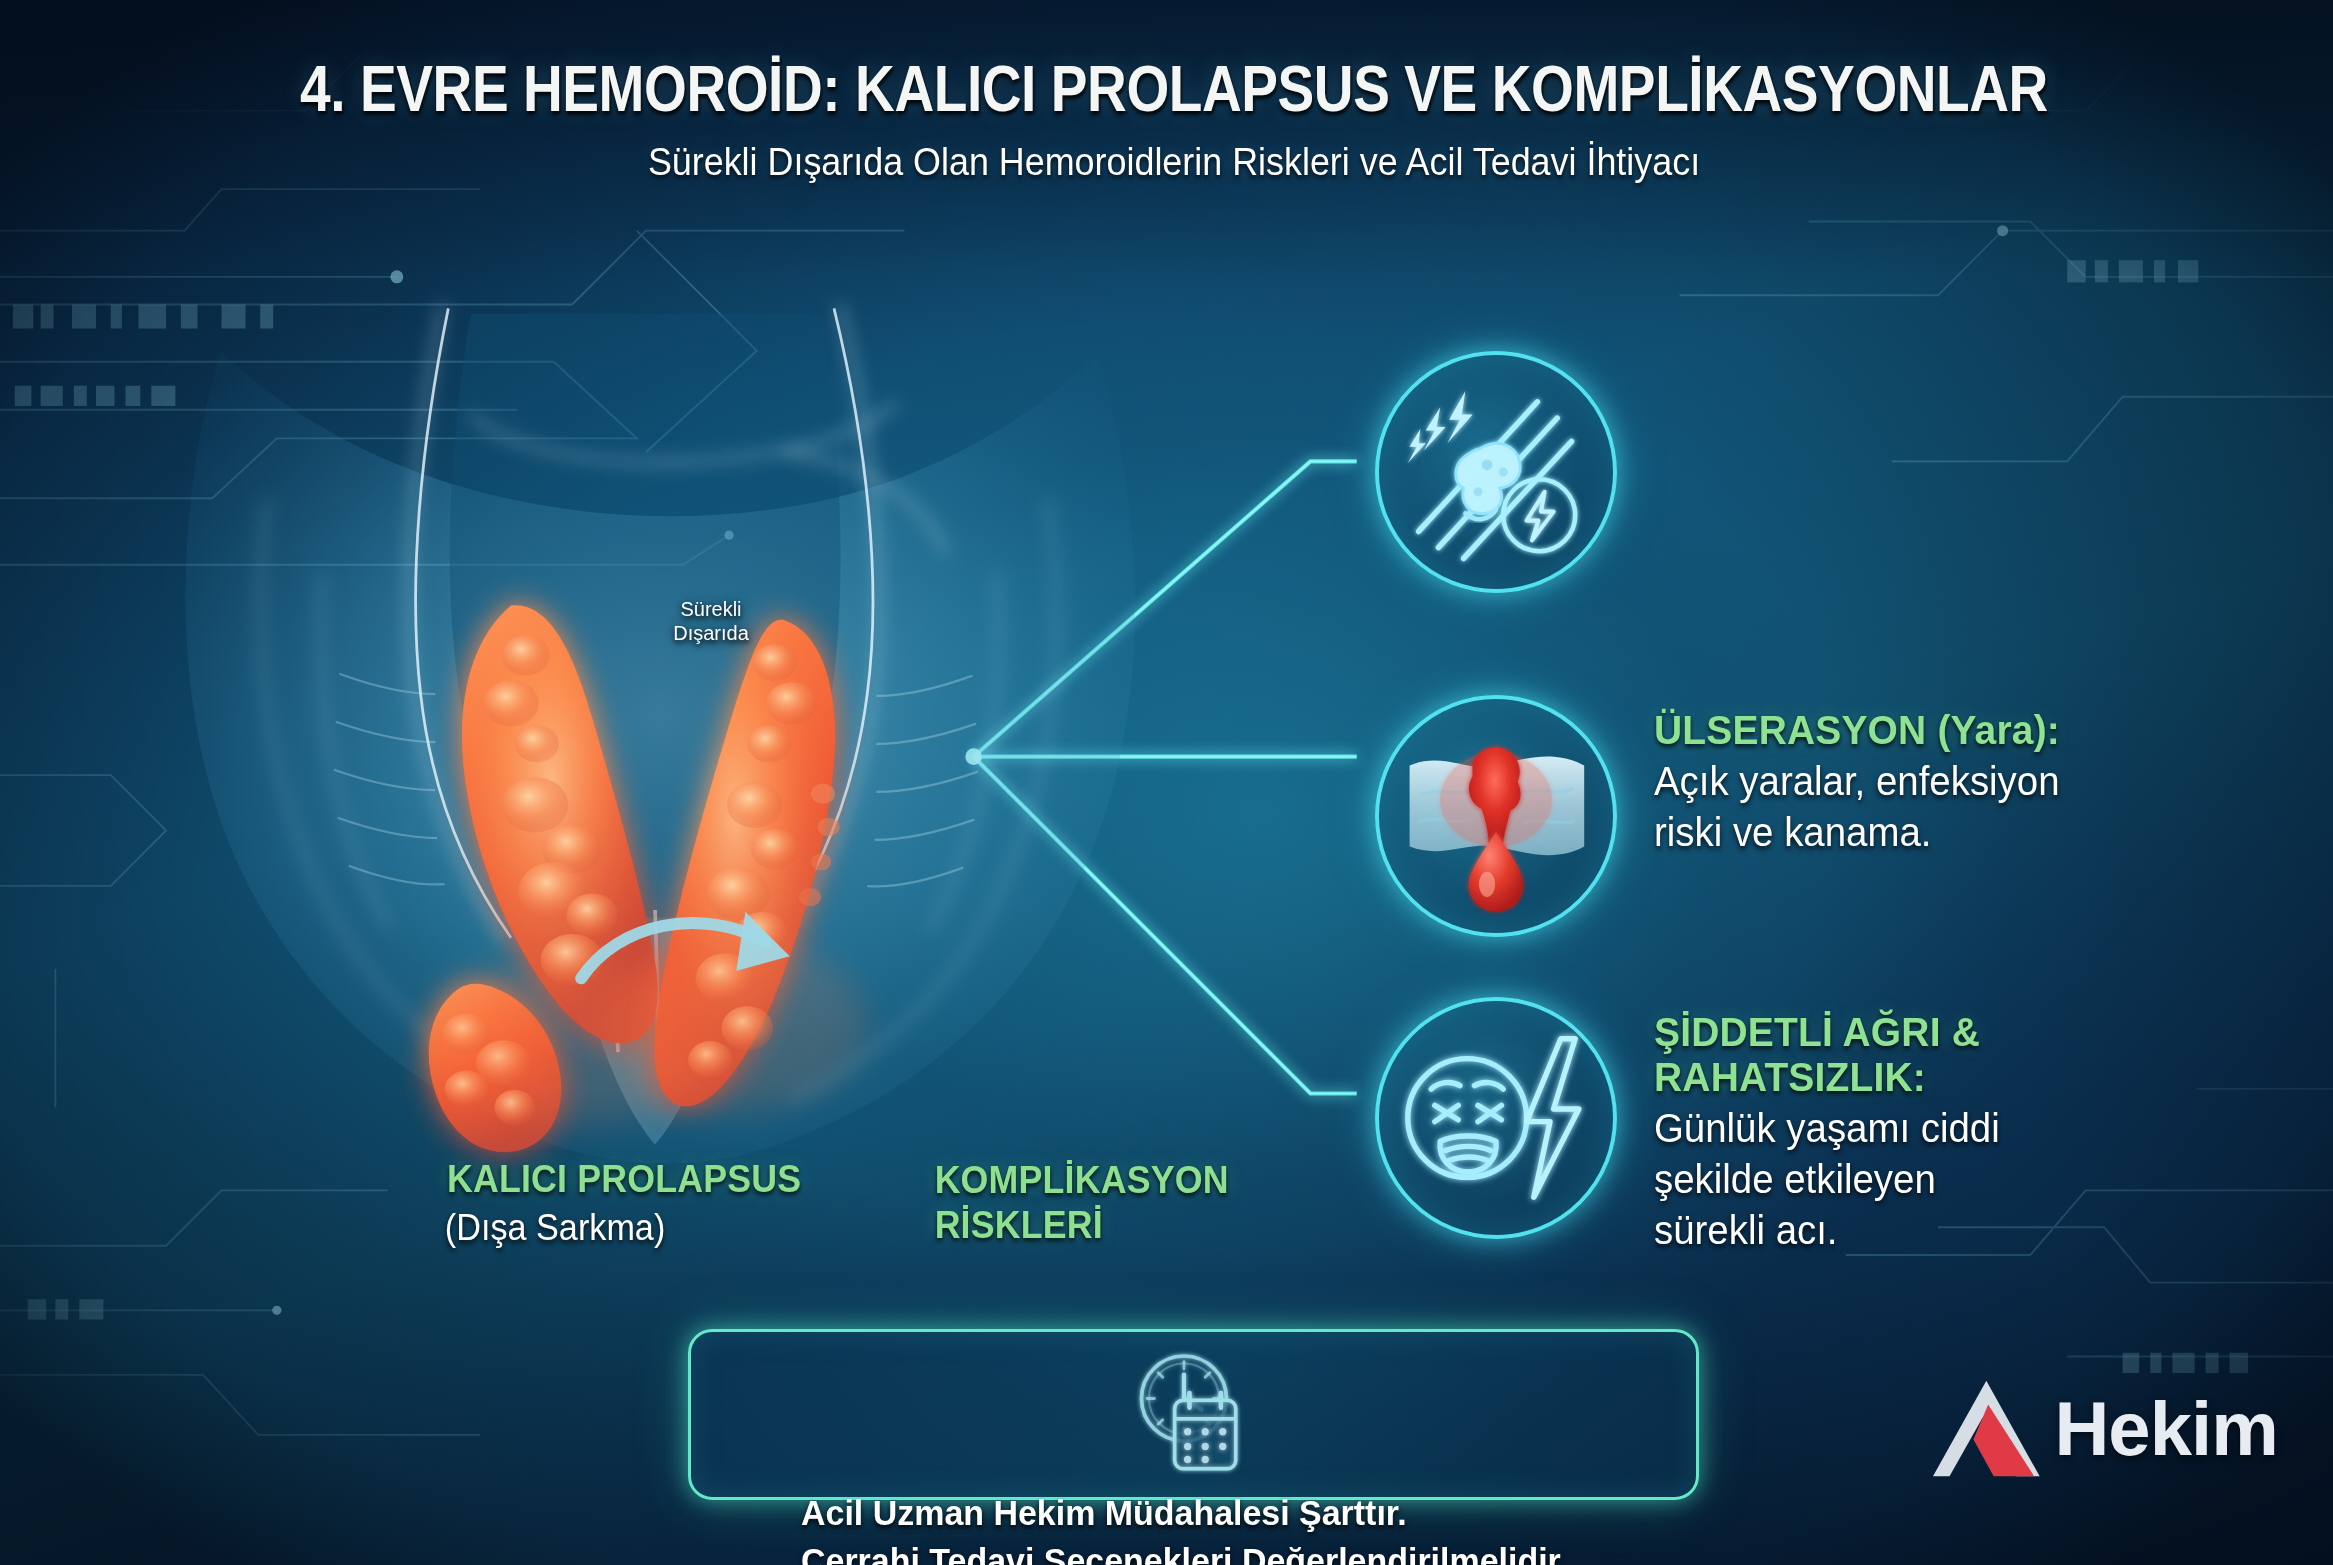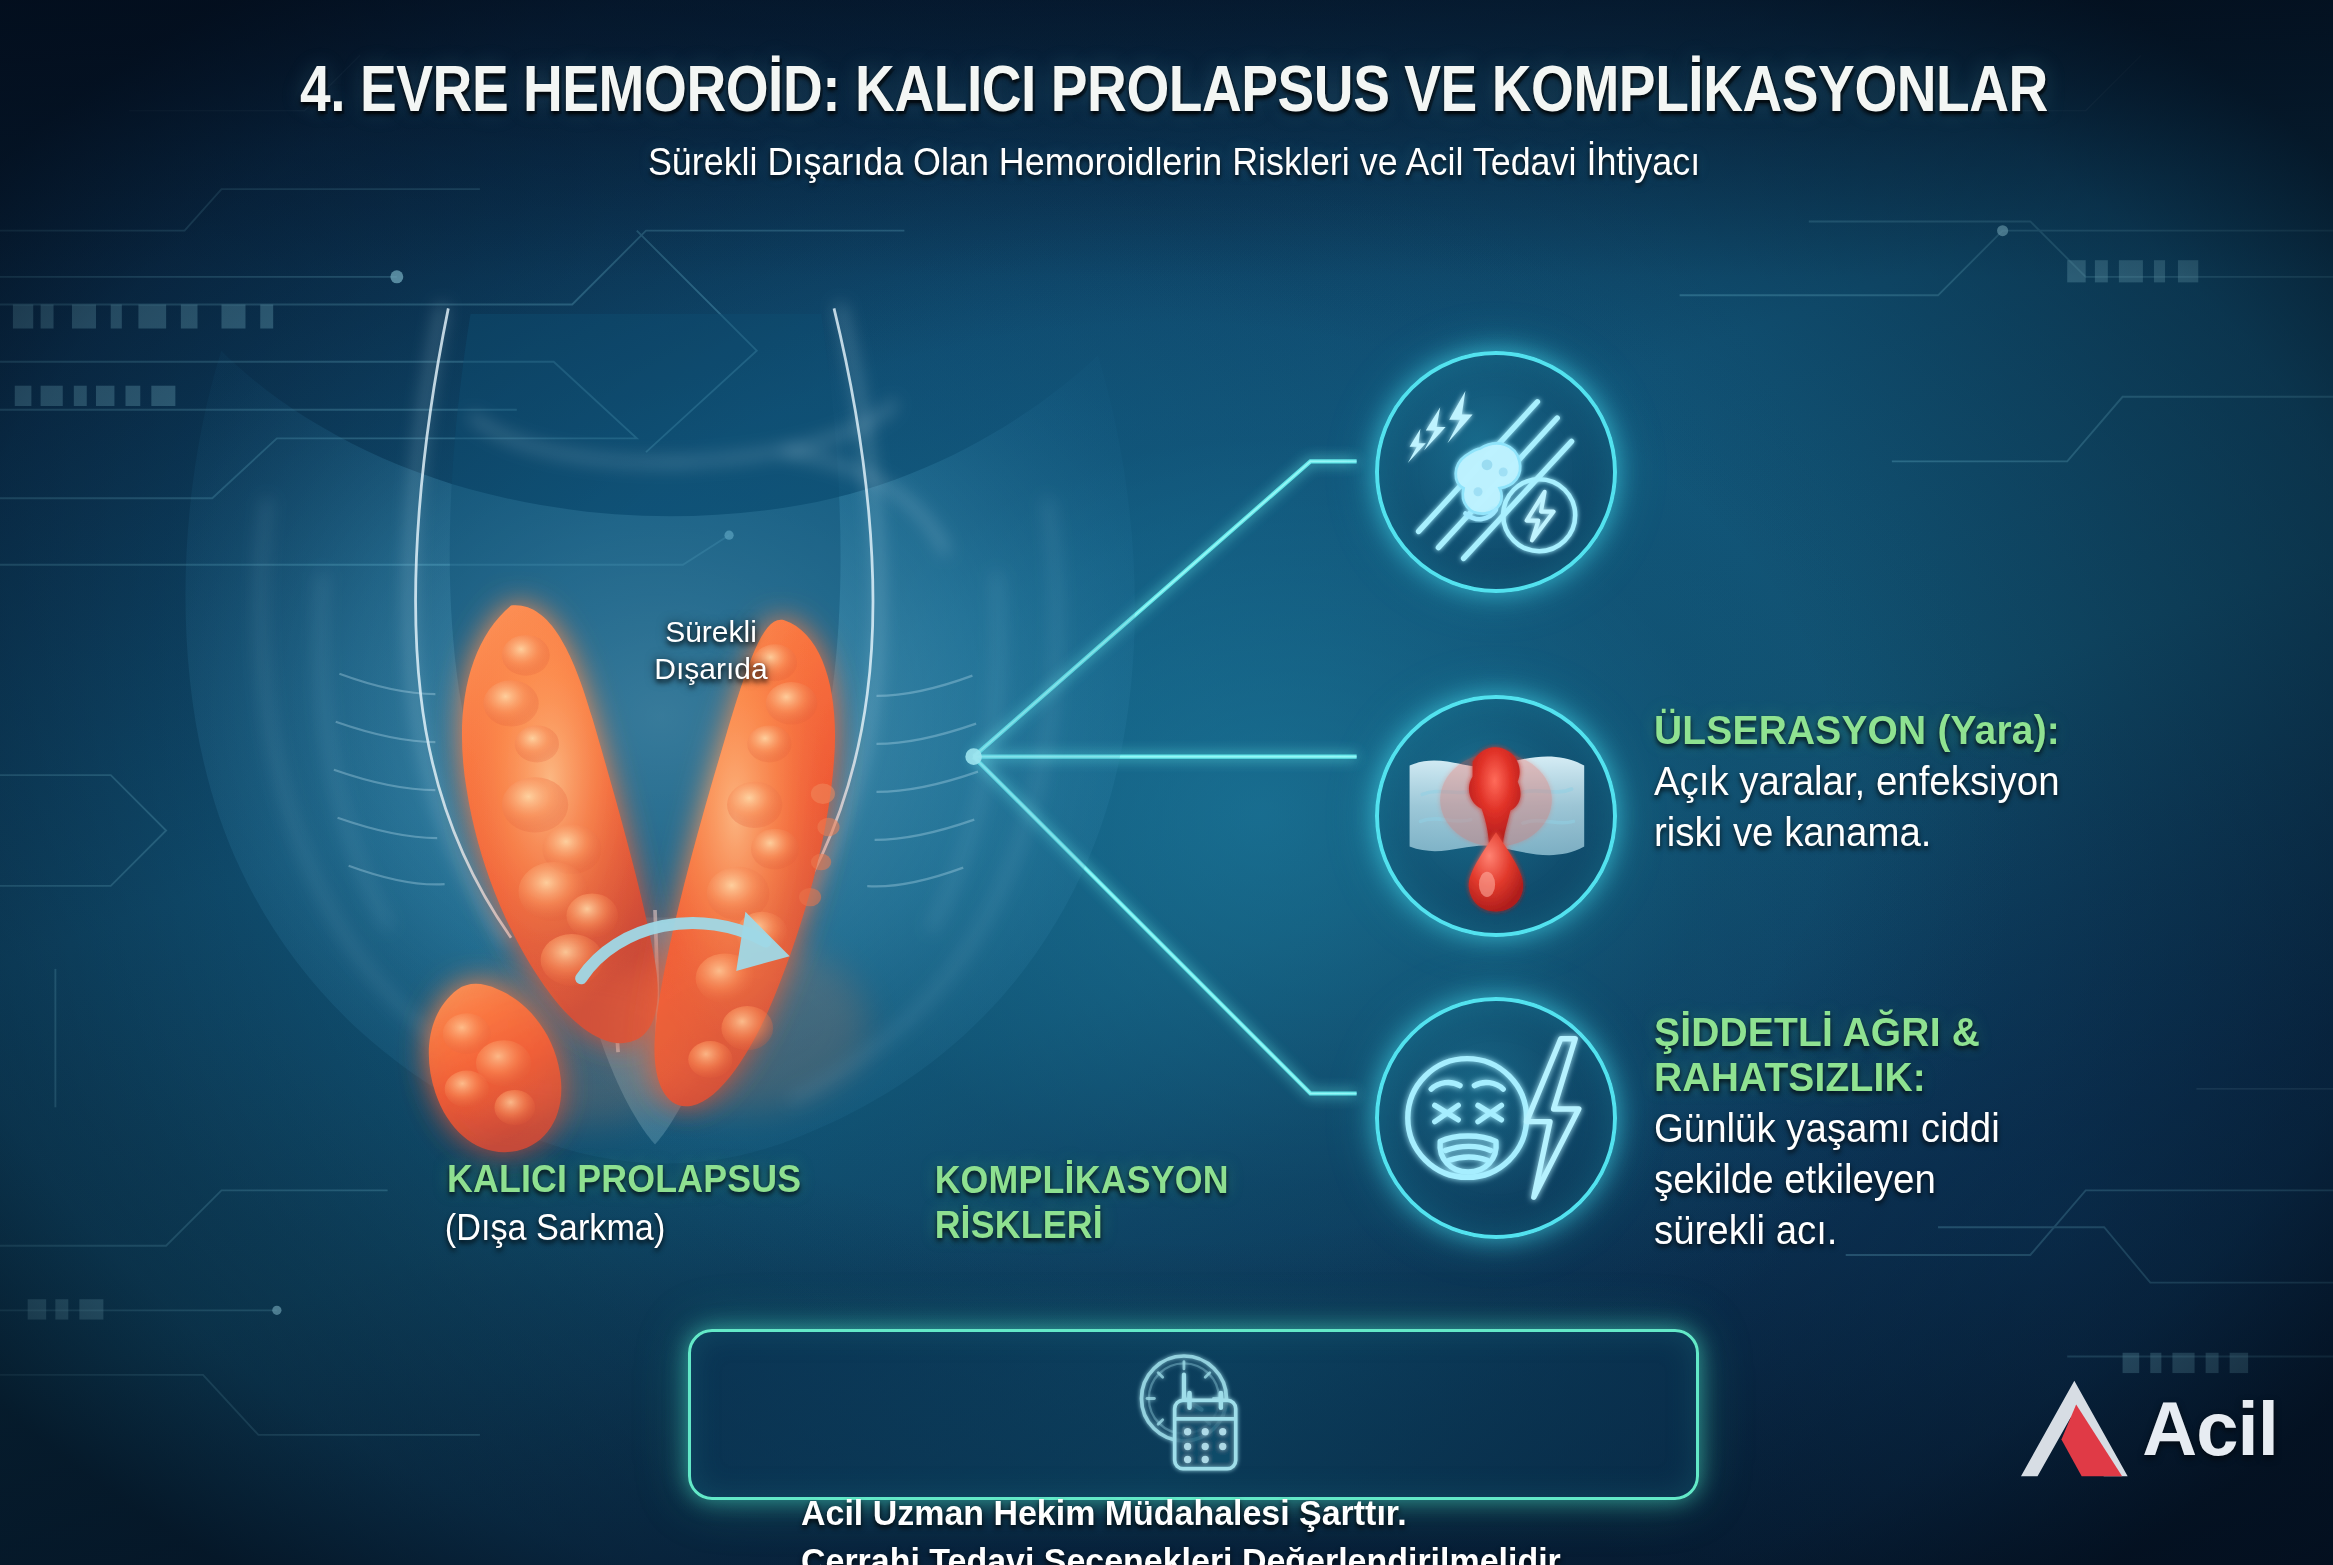--- a/index.html
+++ b/index.html
@@ -68,24 +68,24 @@
   .anatomy{
     position:absolute;
     left:138px; top:277px;
     width:1034px; height:932px;
     z-index:10;
   }
   .anatomy svg{ width:100%; height:100%; display:block; }
 
   .anno-sign{
     position:absolute;
-    left:605px; top:614px;
+    left:605px; top:597px;
     width:212px;
     text-align:center;
-    font-size:30px;
+    font-size:20px;
     line-height:1.22;
     color:#ffffff;
     z-index:24;
     text-shadow:0 2.8px 5.5px rgba(0,0,0,0.85), 0 0 11px rgba(0,0,0,0.6);
   }
 
   
   .cap{
     position:absolute;
     z-index:26;
@@ -684,18 +684,18 @@
     </div>
   </div>
 
   <div class="logo">
     <div class="logo-mark">
       <svg viewBox="0 0 128 112">
         <path d="M60,4 L118,108 L92,108 L56,44 L20,108 L2,108 Z" fill="#d7dde4"></path>
         <path d="M62,30 L112,108 L68,108 L46,68 Z" fill="#e03a46"></path>
       </svg>
     </div>
-    <div class="logo-word">Acil</div>
+    <div class="logo-word">Hekim</div>
   </div>
 
   <div class="vignette"></div>
 </div>
 
 
 </body></html>

